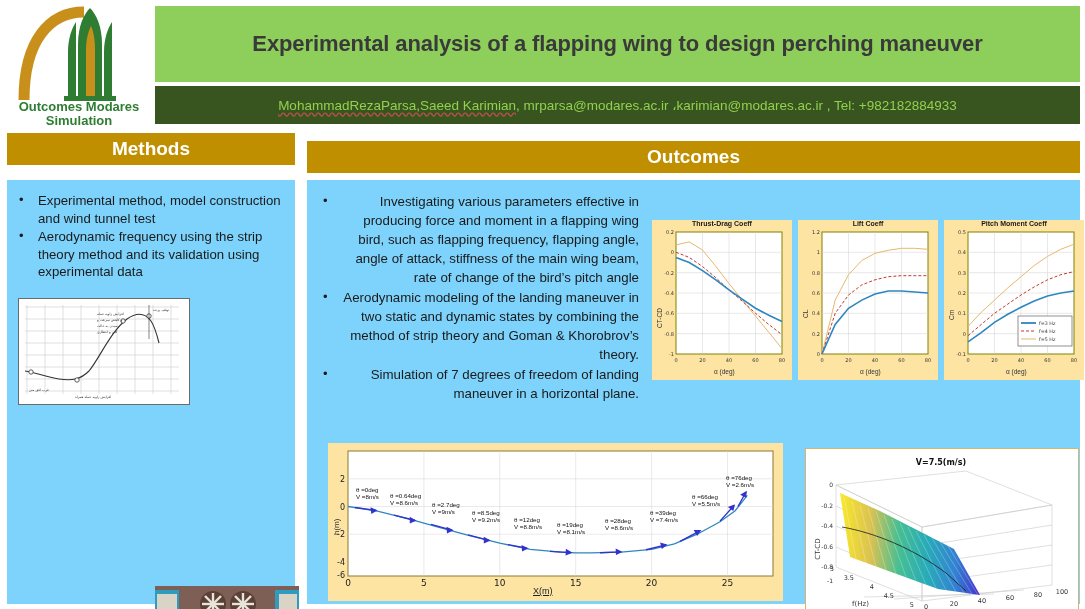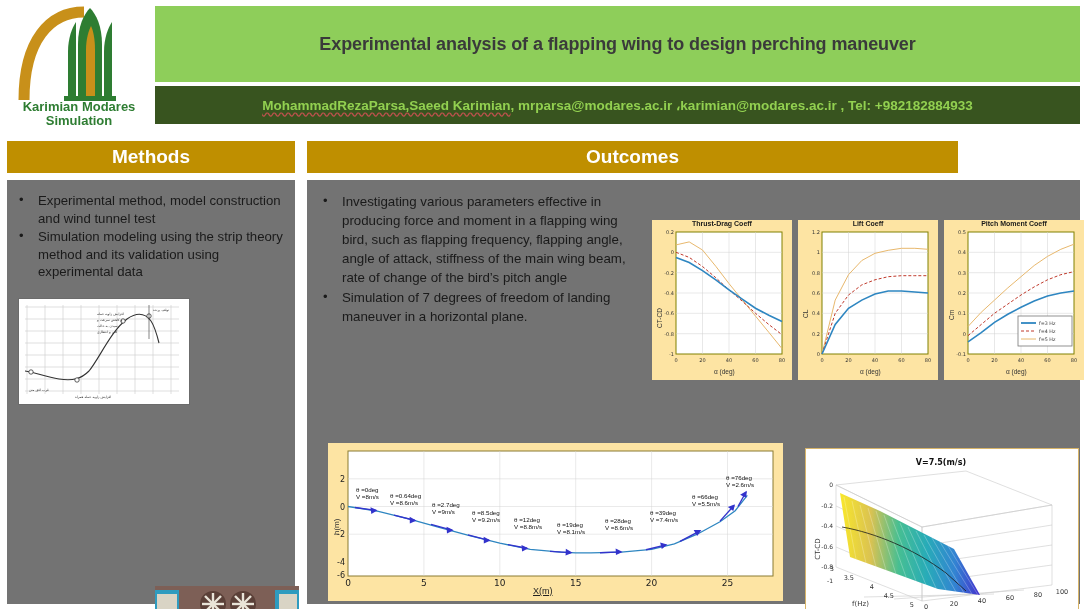--- a/index.html
+++ b/index.html
@@ -8,46 +8,46 @@
   .poster{position:relative;width:1085px;height:609px;background:#ffffff;}
 
   
   .logo-box{position:absolute;left:6px;top:4px;width:146px;height:130px;}
   .logo-svg{display:block;}
   .logo-text{position:absolute;left:0;top:96px;width:146px;text-align:center;
      color:#2e7d32;font-weight:bold;font-size:13px;line-height:14px;}
 
   .title-bar{position:absolute;left:155px;top:6px;width:925px;height:76px;
      background:#8ece5a;display:flex;align-items:center;justify-content:center;}
-  .title-bar .t{color:#3a3a3a;font-size:18px;font-weight:bold;text-align:center;
+  .title-bar .t{color:#3a3a3a;font-size:22px;font-weight:bold;text-align:center;
      letter-spacing:-.1px;}
   .authors-bar{position:absolute;left:155px;top:86px;width:925px;height:38px;
      background:#38541f;display:flex;align-items:center;justify-content:center;}
-  .authors-bar .a{color:#92d050;font-size:13.5px;font-weight:bold;white-space:nowrap;}
+  .authors-bar .a{color:#92d050;font-size:13.5px;font-weight:normal;white-space:nowrap;}
   .authors-bar .u{text-decoration:underline;text-decoration-color:#c0504d;
      text-decoration-style:wavy;text-underline-offset:2px;}
 
   
   .sec-head{position:absolute;height:32px;background:#bf8f00;
      display:flex;align-items:center;justify-content:center;}
   .sec-head span{color:#ffffff;font-size:19px;font-weight:bold;}
-  #head-methods{left:7px;top:141px;width:288px;}
-  #head-outcomes{left:307px;top:141px;width:651px;}
-
-  
-  .panel{position:absolute;background:#737373;}
+  #head-methods{left:7px;top:133px;width:288px;}
+  #head-outcomes{left:307px;top:141px;width:773px;}
+
+  
+  .panel{position:absolute;background:#7dd3fc;}
   #panel-methods{left:7px;top:180px;width:288px;height:424px;}
   #panel-outcomes{left:307px;top:180px;width:773px;height:424px;}
 
   
   ul.bul{list-style:none;margin:0;padding:0;}
   ul.bul li{position:relative;padding-left:23px;color:#1a1a1a;margin-bottom:1px;}
   ul.bul li:before{content:"\2022";position:absolute;left:4px;top:-1px;font-size:13px;color:#1a1a1a;}
   #methods-list{position:absolute;left:8px;top:12px;width:272px;font-size:13.2px;line-height:17.5px;}
-  #outcomes-list{position:absolute;left:12px;top:12px;width:320px;font-size:13.3px;line-height:19px;}
+  #outcomes-list{position:absolute;left:12px;top:12px;width:320px;font-size:13.3px;line-height:19px;text-align:right;}
 
   
   #fig-persian-graph{position:absolute;left:11px;top:118px;width:170px;height:105px;
      background:#ffffff;border:1px solid #6b6b6b;}
   #fig-tunnel-photo{position:absolute;left:148px;top:406px;width:144px;height:96px;overflow:hidden;}
 
   
   .chart{position:absolute;background:#fde4a3;}
   .chart .ttl{position:absolute;width:100%;text-align:center;font-size:7px;
      font-weight:bold;color:#1a1a1a;top:0;}
@@ -73,21 +73,21 @@
   <div class="logo-box">
     <svg class="logo-svg" width="146" height="100" viewBox="0 0 146 100">
       <path d="M18 96 C18 36 44 8 78 8" fill="none" stroke="#c8901a" stroke-width="11"></path>
       <path d="M72 96 L72 40 C72 22 78 10 84 4 C90 10 96 22 96 40 L96 96 Z" fill="#2e7d32"></path>
       <path d="M62 96 L62 48 C62 34 66 24 70 18 L70 96 Z" fill="#2e7d32"></path>
       <path d="M98 96 L98 48 C98 34 102 24 106 18 L106 96 Z" fill="#2e7d32"></path>
       <path d="M80 96 L80 46 C80 34 83 26 85 22 C87 26 89 34 89 46 L89 96 Z" fill="#c8901a"></path>
       <rect x="58" y="92" width="52" height="5" fill="#2e7d32"></rect>
     </svg>
     <div class="logo-text">
-      <div>Karimian Modares</div>
+      <div>Outcomes Modares</div>
       <div>Simulation</div>
     </div>
   </div>
 
   <div class="title-bar">
     <div class="t">Experimental analysis of a flapping wing to design perching maneuver</div>
   </div>
 
   <div class="authors-bar">
     <div class="a"><span class="u">MohammadRezaParsa,Saeed Karimian</span><span>, mrparsa@modares.ac.ir ،karimian@modares.ac.ir , Tel:   +982182884933</span></div>
@@ -97,21 +97,21 @@
     <span>Methods</span>
   </div>
   <div class="sec-head" id="head-outcomes">
     <span>Outcomes</span>
   </div>
 
   <div class="panel" id="panel-methods">
 
     <ul class="bul" id="methods-list">
       <li>Experimental method, model construction and wind tunnel test</li>
-      <li>Simulation modeling using the strip theory method and its validation using experimental data</li>
+      <li>Aerodynamic frequency using the strip theory method and its validation using experimental data</li>
     </ul>
 
     <div id="fig-persian-graph">
       <svg width="168" height="103" viewBox="0 0 168 103">
         <g stroke="#c9c9c9" stroke-width="0.6">
           <line x1="8" y1="6" x2="8" y2="95"></line>
             <line x1="26" y1="6" x2="26" y2="95"></line>
           <line x1="44" y1="6" x2="44" y2="95"></line>
             <line x1="62" y1="6" x2="62" y2="95"></line>
           <line x1="80" y1="6" x2="80" y2="95"></line>
@@ -178,20 +178,21 @@
         <text x="100" y="92" fill="#e6e6e6" font-size="4.2" font-family="DejaVu Sans, sans-serif">2020/11/15  15:38</text>
       </svg>
     </div>
 
   </div>
 
   <div class="panel" id="panel-outcomes">
 
     <ul class="bul" id="outcomes-list">
       <li>Investigating various parameters effective in producing force and moment in a flapping wing bird, such as flapping frequency, flapping angle, angle of attack, stiffness of the main wing beam, rate of change of the bird’s pitch angle</li>
+      <li>Aerodynamic modeling of the landing maneuver in two static and dynamic states by combining the method of strip theory and Goman &amp; Khorobrov’s theory.</li>
       <li>Simulation of 7 degrees of freedom of landing maneuver in a horizontal plane.</li>
     </ul>
   </div>
 
   <div class="chart" id="chart-thrust">
     <div class="ttl">Thrust-Drag Coeff</div>
     <div class="axlabel ylabel" style="left:4px;top:108px;">CT-CD</div>
     <div class="axlabel" style="left:62px;top:148px;">α (deg)</div>
     <svg width="140" height="160" viewBox="0 0 140 160">
       <rect x="24" y="12" width="106" height="122" fill="#fff" stroke="#808000" stroke-width="1"></rect>

